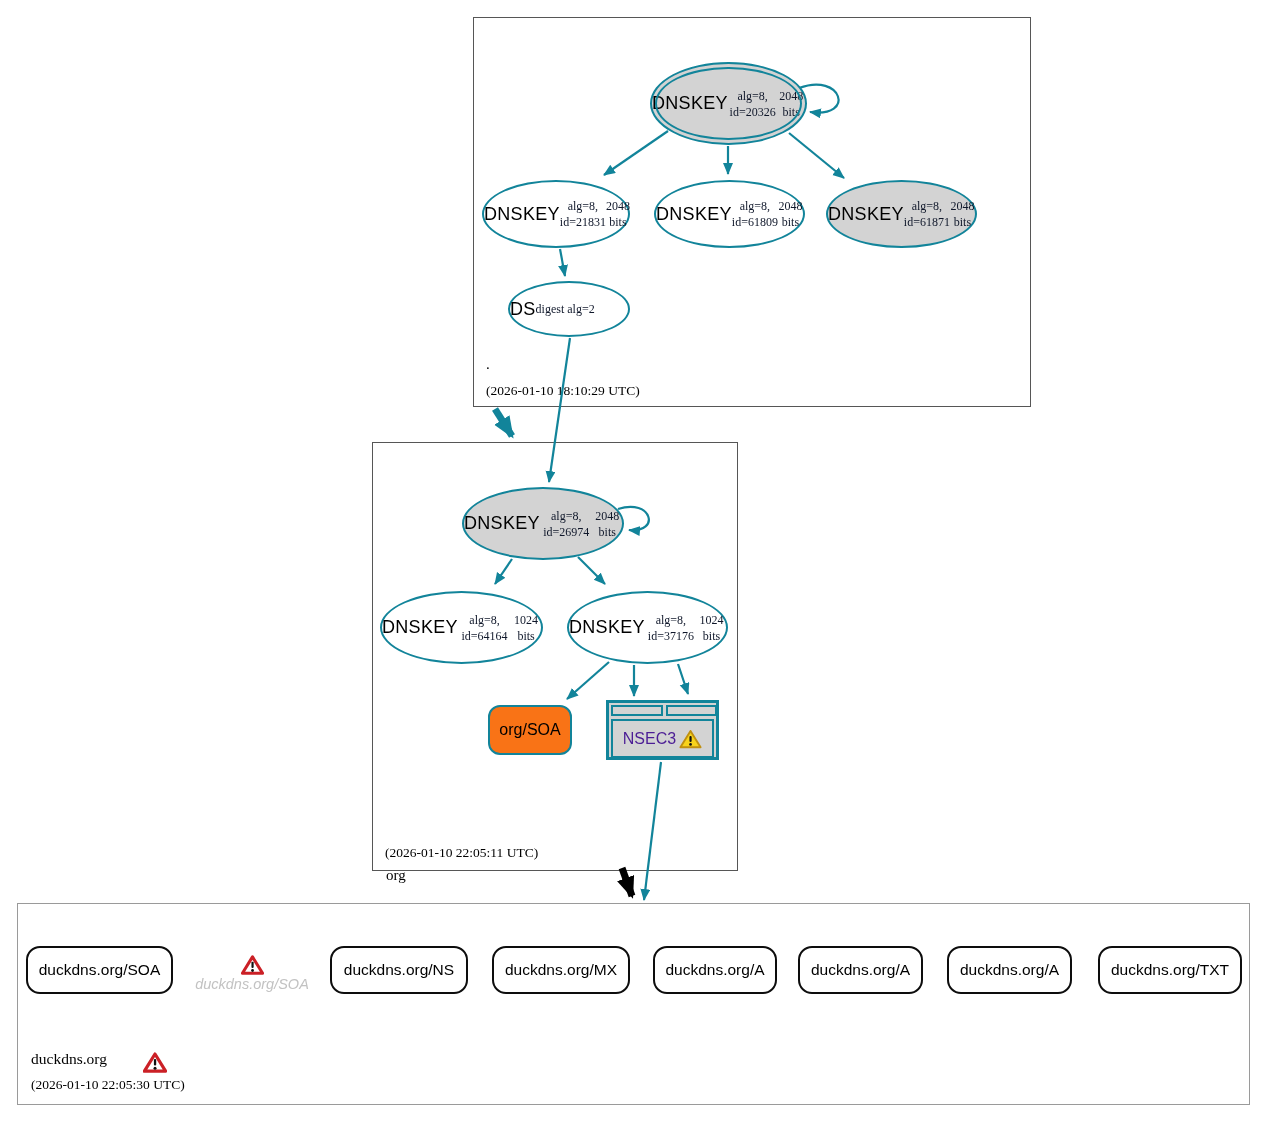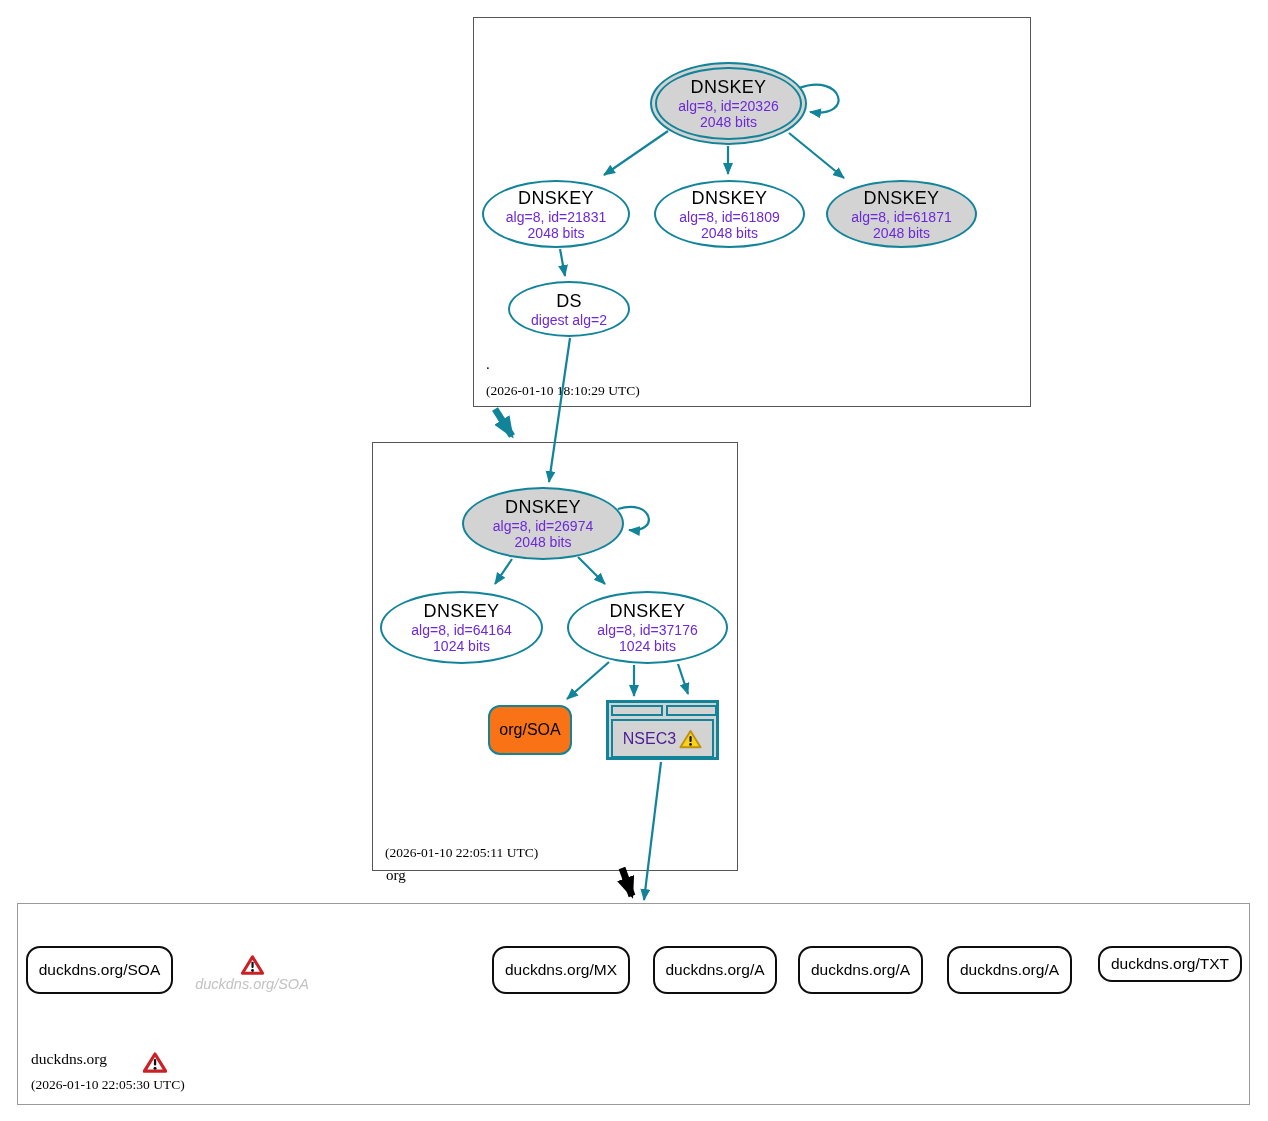--- a/index.html
+++ b/index.html
@@ -3,27 +3,27 @@
 <meta charset="utf-8">
 <style>
   html,body{margin:0;padding:0;background:#ffffff;}
   .canvas{position:relative;width:1268px;height:1121px;background:#fff;overflow:hidden;
           font-family:"Liberation Sans",sans-serif;}
   .zonebox{position:absolute;background:transparent;border:1px solid #565656;box-sizing:border-box;}
   .zonebox.insecure{border-color:#9a9a9a;}
   .zlabel{position:absolute;font-family:"Liberation Serif",serif;font-size:15px;color:#000;white-space:nowrap;}
   .zts{position:absolute;font-family:"Liberation Serif",serif;font-size:13.5px;color:#000;white-space:nowrap;}
   .ellipse{position:absolute;border:2.3px solid var(--teal,#12849a);border-radius:50%;
-           background:#fff;box-sizing:border-box;display:flex;flex-direction:column;
-           align-items:center;justify-content:center;text-align:center;}
+           background:#fff;box-sizing:border-box;display:flex;flex-direction:row;
+           align-items:center;text-align:center;}
   .ellipse.gray{background:var(--node_fill,#d3d3d3);}
   .ellipse.double::before{content:"";position:absolute;inset:2.6px;border:2.3px solid var(--teal,#12849a);
            border-radius:50%;pointer-events:none;}
   .ntitle{font-size:18px;line-height:21px;letter-spacing:.3px;color:#000;}
-  .ndetail{font-family:Liberation Sans, sans-serif;font-size:14px;line-height:16px;color:#6d28d9;}
+  .ndetail{font-family:Liberation Serif, serif;font-size:12px;line-height:16px;color:#0f172a;}
   .roundrect{position:absolute;border:2.3px solid var(--teal,#12849a);border-radius:12px;background:#f97316;
            box-sizing:border-box;display:flex;align-items:center;justify-content:center;
            font-size:16px;color:#000;}
   .rrbox{position:absolute;border:2px solid #0d0d0d;border-radius:14px;background:#fff;
            box-sizing:border-box;display:flex;align-items:center;justify-content:center;
            font-size:15.5px;color:#000;white-space:nowrap;}
   .nsec3{position:absolute;border:3px solid var(--teal,#12849a);background:var(--node_fill,#d3d3d3);
            box-sizing:border-box;}
   .nsec3 .cell{position:absolute;border:2px solid var(--teal,#12849a);box-sizing:border-box;}
   .nsec3 .labelarea{position:absolute;border:2px solid var(--teal,#12849a);box-sizing:border-box;
@@ -153,29 +153,32 @@
     <span>duckdns.org/SOA</span>
   </div>
   <div class="ghost" style="left:196px;top:955px;width:112px;">
     <svg class="warnicon" width="23" height="20" viewBox="0 0 24 21">
       <path d="M12,2 L22.6,19.2 L1.4,19.2 Z" fill="#ffffff" stroke="var(--warning_red,#cb2026)" stroke-width="3.2" stroke-linejoin="round"></path>
       <rect x="10.9" y="7" width="2.3" height="6.6" rx="1" fill="#111"></rect>
       <circle cx="12.05" cy="16.3" r="1.5" fill="#111"></circle>
     </svg>
     <div class="gtext">duckdns.org/SOA</div>
   </div>
+  <div class="rrbox" style="left:330px;top:946px;width:138px;height:48px;">
+    <span>duckdns.org/NS</span>
+  </div>
   <div class="rrbox" style="left:492px;top:946px;width:138px;height:48px;">
     <span>duckdns.org/MX</span>
   </div>
   <div class="rrbox" style="left:653px;top:946px;width:124px;height:48px;">
     <span>duckdns.org/A</span>
   </div>
   <div class="rrbox" style="left:798px;top:946px;width:125px;height:48px;">
     <span>duckdns.org/A</span>
   </div>
   <div class="rrbox" style="left:947px;top:946px;width:125px;height:48px;">
     <span>duckdns.org/A</span>
   </div>
-  <div class="rrbox" style="left:1098px;top:946px;width:144px;height:36px;">
+  <div class="rrbox" style="left:1098px;top:946px;width:144px;height:48px;">
     <span>duckdns.org/TXT</span>
   </div>
 
 </div>
 
 </body></html>

